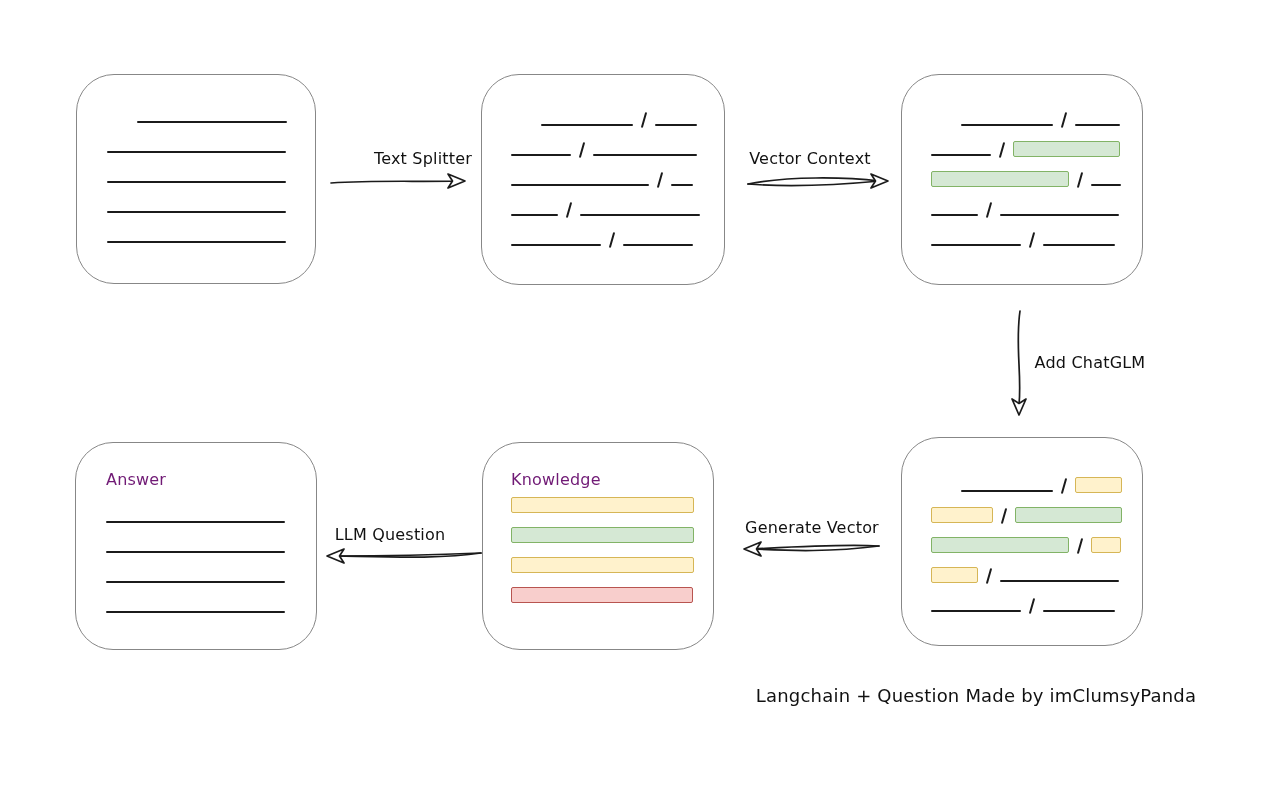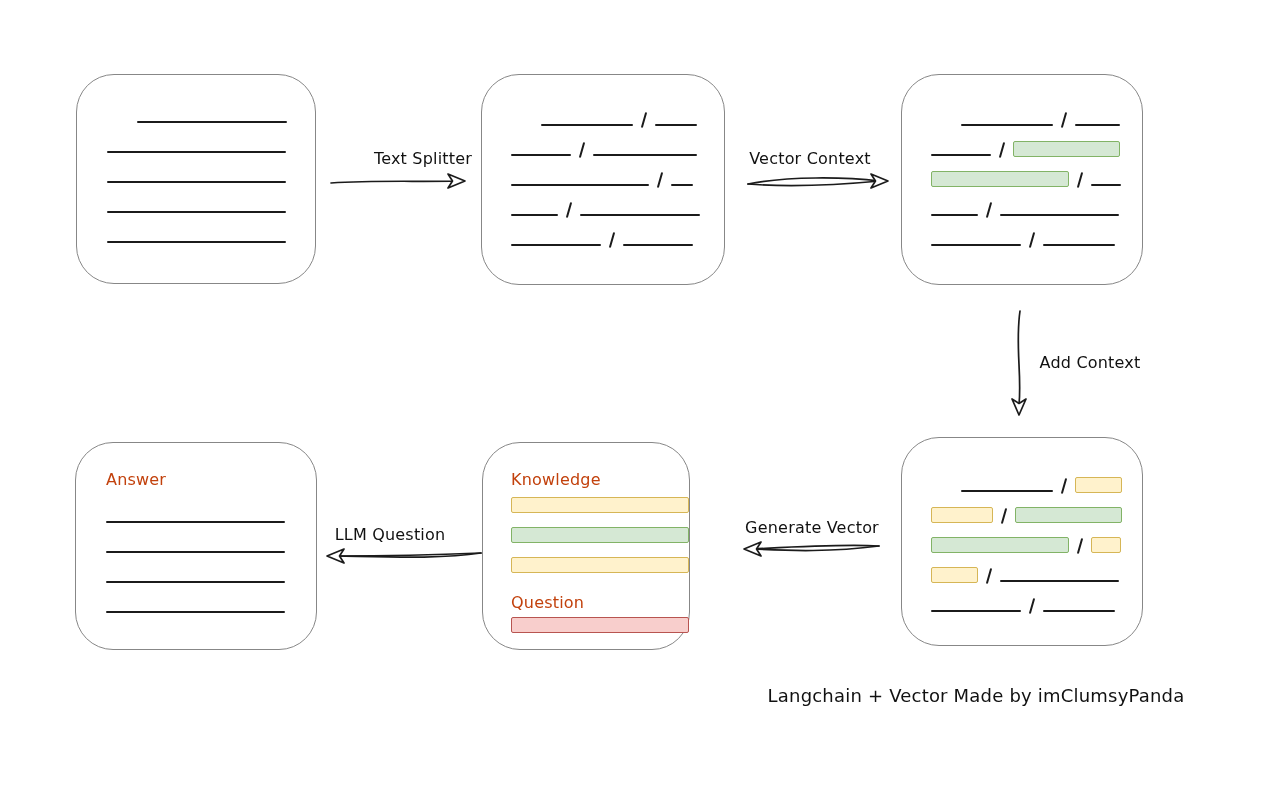--- a/index.html
+++ b/index.html
@@ -8,21 +8,21 @@
     font-family:"DejaVu Sans",sans-serif;color:#1b1b1b;
   }
   .box{
     position:absolute;background:#ffffff;border:1.6px solid #878787;border-radius:38px;
     box-sizing:border-box;
   }
   #box-source{left:76px;top:74px;width:240px;height:210px;}
   #box-split{left:481px;top:74px;width:244px;height:211px;}
   #box-vector{left:901px;top:74px;width:242px;height:211px;}
   #box-context{left:901px;top:437px;width:242px;height:209px;}
-  #box-prompt{left:482px;top:442px;width:208px;height:208px;}
+  #box-prompt{left:482px;top:442px;width:232px;height:208px;}
   #box-answer{left:75px;top:442px;width:242px;height:208px;}
 
   .rows{position:absolute;inset:0;display:flex;flex-direction:column;box-sizing:border-box;}
   #box-source .rows{padding:22px 0 0 30px;}
   #box-split .rows{padding:25px 0 0 29px;}
   #box-vector .rows{padding:25px 0 0 29px;}
   #box-context .rows{padding:28px 0 0 29px;}
   #box-prompt .rows{padding:18px 0 0 28px;}
   #box-answer .rows{padding:18px 0 0 30px;}
 
@@ -32,21 +32,21 @@
 
   .seg-gap{height:1px;}
   .seg-line{height:2px;background:#1b1b1b;border-radius:1px;margin-bottom:4px;}
   .seg-slash{width:2.2px;height:16px;background:#1b1b1b;border-radius:1px;
     transform:rotate(16deg);margin:0 2px 2px 2px;}
   .seg-chunk{height:16px;border-radius:2px;border:1.6px solid;box-sizing:border-box;margin-bottom:3px;}
   .chunk-green{background:#d5e8d4;border-color:#82b366;}
   .chunk-yellow{background:#fff2cc;border-color:#d6b656;}
   .chunk-red{background:#f8cecc;border-color:#b85450;}
 
-  .box-label{font-size:16px;font-weight:500;color:#c2410c;letter-spacing:.2px;}
+  .box-label{font-size:16px;font-weight:500;color:#701a75;letter-spacing:.2px;}
 
   .arrow-label{
     position:absolute;transform:translateX(-50%);font-size:16px;font-weight:500;
     color:#111111;white-space:nowrap;letter-spacing:.2px;
   }
   #label-text-splitter{left:423px;top:149px;}
   #label-vector-search{left:810px;top:149px;}
   #label-add-context{left:1090px;top:353px;}
   #label-generate-prompt{left:812px;top:518px;}
   #label-llm-response{left:390px;top:525px;}
@@ -185,23 +185,20 @@
         </div>
         <div class="row align-start">
           <span class="seg-chunk chunk-yellow" style="width: 183px;"></span>
         </div>
         <div class="row align-start">
           <span class="seg-chunk chunk-green" style="width: 183px;"></span>
         </div>
         <div class="row align-start">
           <span class="seg-chunk chunk-yellow" style="width: 183px;"></span>
         </div>
-        <div class="row align-center">
-          <span class="box-label">Question</span>
-        </div>
         <div class="row align-start">
           <span class="seg-chunk chunk-red" style="width: 182px;"></span>
         </div>
       </div>
   </div>
 
   <div class="box" id="box-answer">
     <div class="rows">
         <div class="row align-center" style="height: 36px;">
           <span class="box-label">Answer</span>
@@ -242,18 +239,18 @@
     </g>
     <g>
       <path d="M481,553 C 442,559 392,557 337,556"></path>
       <path d="M481,553 C 434,555 392,556 337,556"></path>
       <path class="head" d="M344,549 L327,556 L344,563 L339.5,556 Z"></path>
     </g>
   </svg>
 
   <div class="arrow-label" id="label-text-splitter">Text Splitter</div>
   <div class="arrow-label" id="label-vector-search">Vector Context</div>
-  <div class="arrow-label" id="label-add-context">Add Context</div>
+  <div class="arrow-label" id="label-add-context">Add ChatGLM</div>
   <div class="arrow-label" id="label-generate-prompt">Generate Vector</div>
   <div class="arrow-label" id="label-llm-response">LLM Question</div>
 
-  <div class="caption">Langchain + Vector Made by imClumsyPanda</div>
+  <div class="caption">Langchain + Question Made by imClumsyPanda</div>
 </div>
 
 </body></html>

